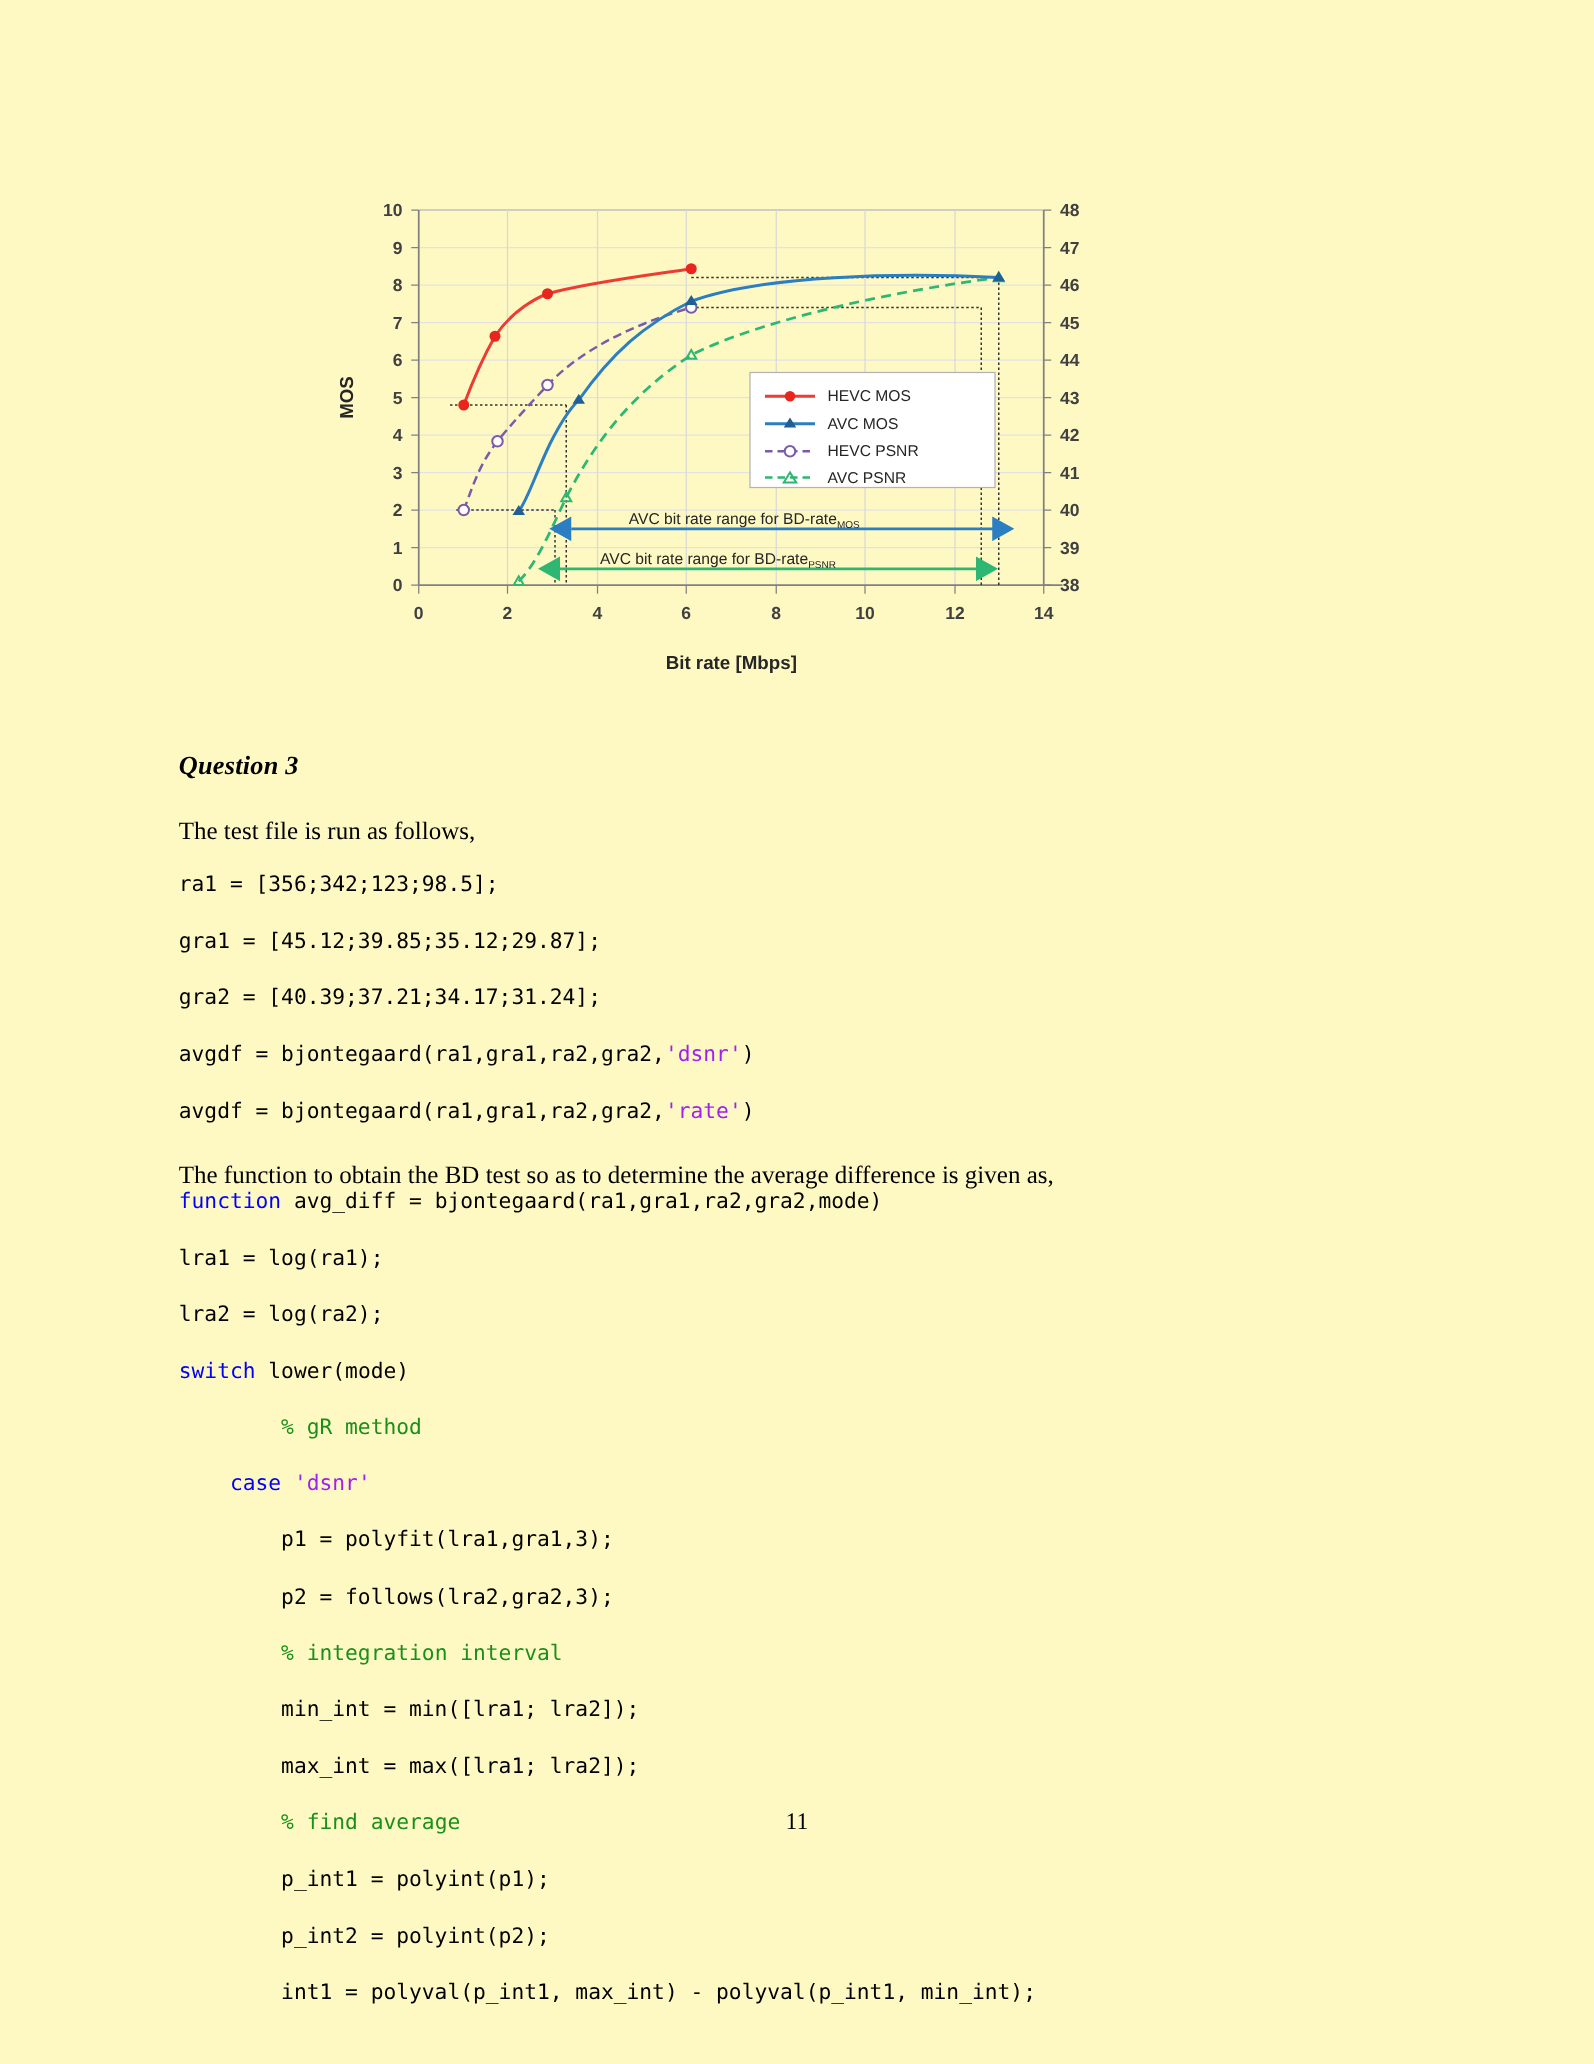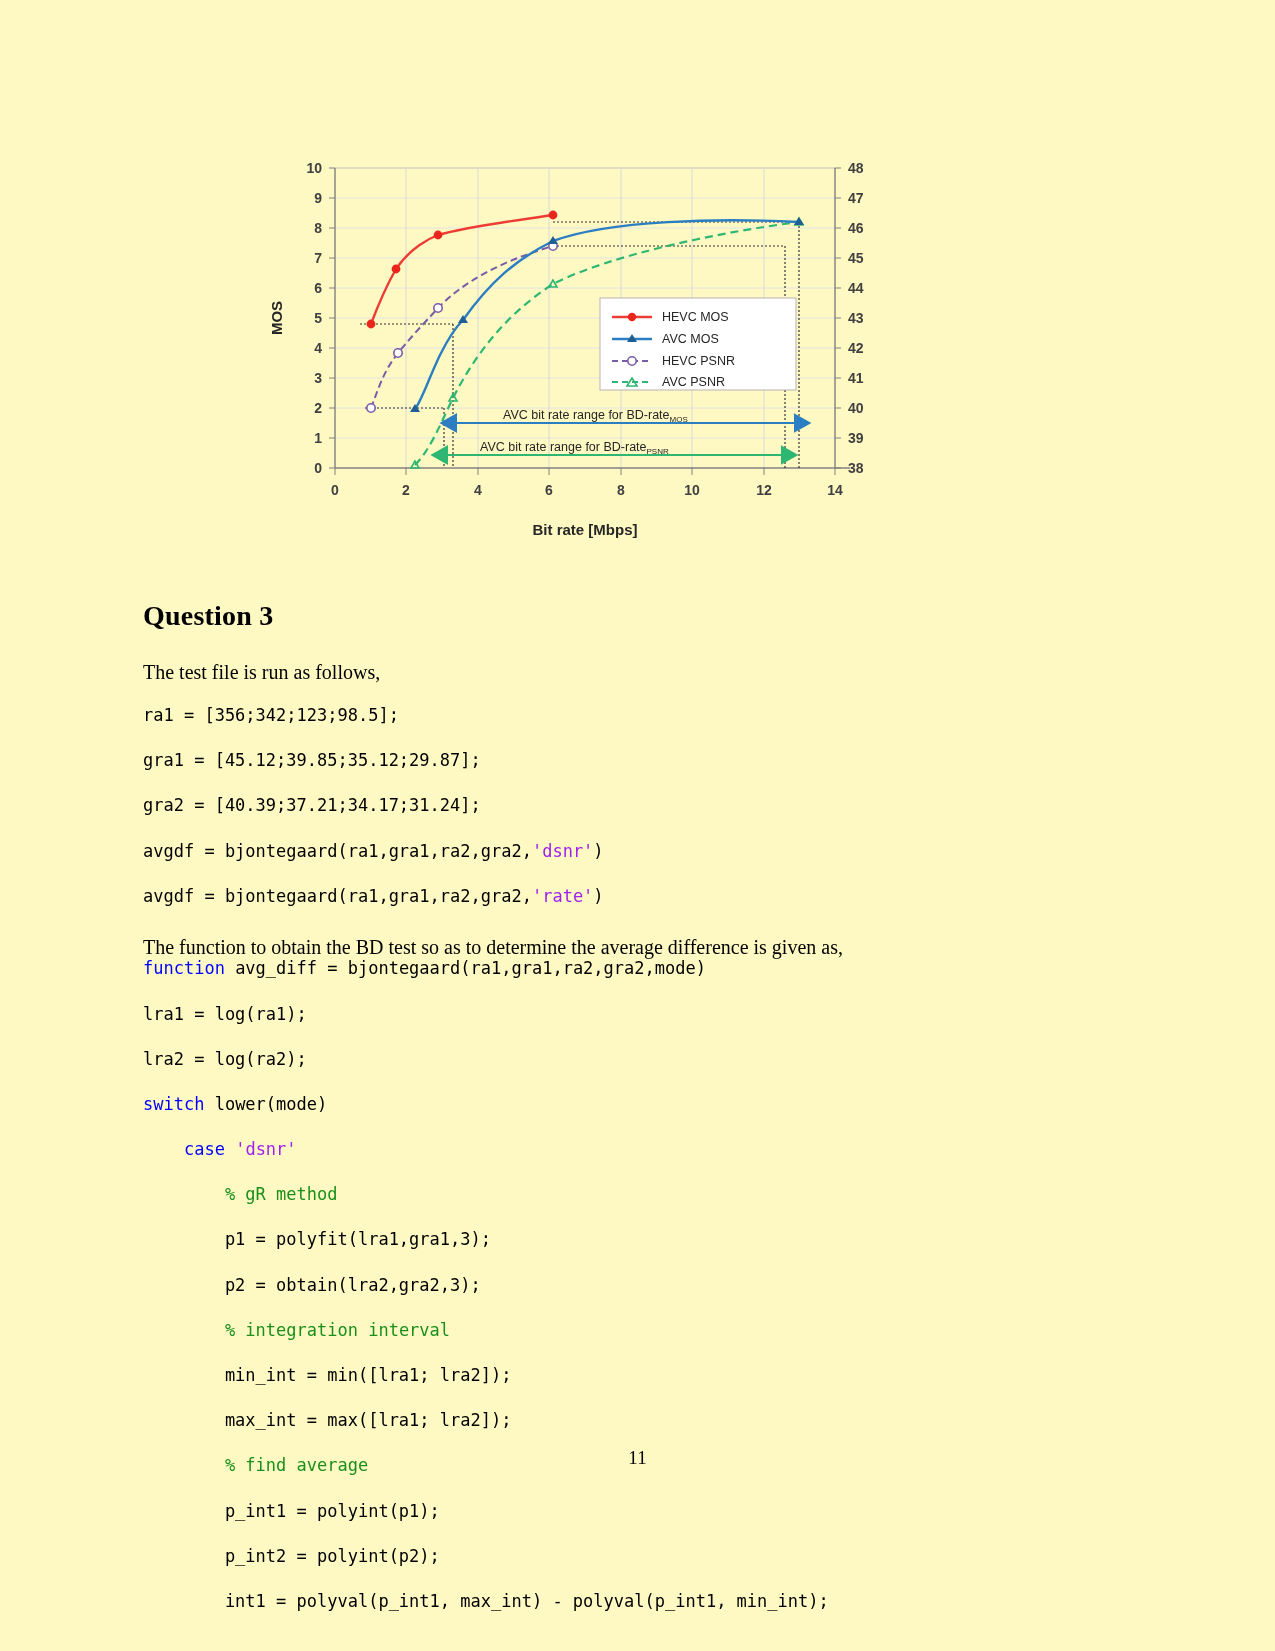--- a/index.html
+++ b/index.html
@@ -34,24 +34,25 @@
 
   
   .body-text {
     position: absolute;
     left: 143px;
     top: 600px;
     width: 990px;
   }
   h2.q-title {
     font-family: "Liberation Serif", serif;
-    font-size: 28px;
+    font-size: 21px;
     font-weight: bold;
     margin: 0 0 0 0;
     letter-spacing: .2px;
+    font-style: italic;
   }
   p.para {
     font-family: "Liberation Serif", serif;
     font-size: 20px;
     margin: 0;
     line-height: 1.0;
   }
   .spacer-30 { height: 30px; }
   .spacer-22 { height: 22px; }
 
@@ -314,24 +315,24 @@
 <span class="code-line"><span>avgdf = bjontegaard(ra1,gra1,ra2,gra2,</span><span class="str">'rate'</span><span>)</span></span></pre>
 
     <div class="spacer-30"></div>
 
     <p class="para">The function to obtain the BD test so as to determine the average difference is given as,</p>
 
     <pre class="code" id="code2"><span class="code-line"><span class="kw">function</span><span> avg_diff = bjontegaard(ra1,gra1,ra2,gra2,mode)</span></span>
 <span class="code-line"><span>lra1 = log(ra1);</span></span>
 <span class="code-line"><span>lra2 = log(ra2);</span></span>
 <span class="code-line"><span class="kw">switch</span><span> lower(mode)</span></span>
+<span class="code-line"><span>        </span><span class="cmt">% gR method</span></span>
 <span class="code-line"><span>    </span><span class="kw">case</span><span> </span><span class="str">'dsnr'</span></span>
-<span class="code-line"><span>        </span><span class="cmt">% gR method</span></span>
 <span class="code-line"><span>        p1 = polyfit(lra1,gra1,3);</span></span>
-<span class="code-line"><span>        p2 = obtain(lra2,gra2,3);</span></span>
+<span class="code-line"><span>        p2 = follows(lra2,gra2,3);</span></span>
 <span class="code-line"><span>        </span><span class="cmt">% integration interval</span></span>
 <span class="code-line"><span>        min_int = min([lra1; lra2]);</span></span>
 <span class="code-line"><span>        max_int = max([lra1; lra2]);</span></span>
 <span class="code-line"><span>        </span><span class="cmt">% find average</span></span>
 <span class="code-line"><span>        p_int1 = polyint(p1);</span></span>
 <span class="code-line"><span>        p_int2 = polyint(p2);</span></span>
 <span class="code-line"><span>        int1 = polyval(p_int1, max_int) - polyval(p_int1, min_int);</span></span>
 
 
 

